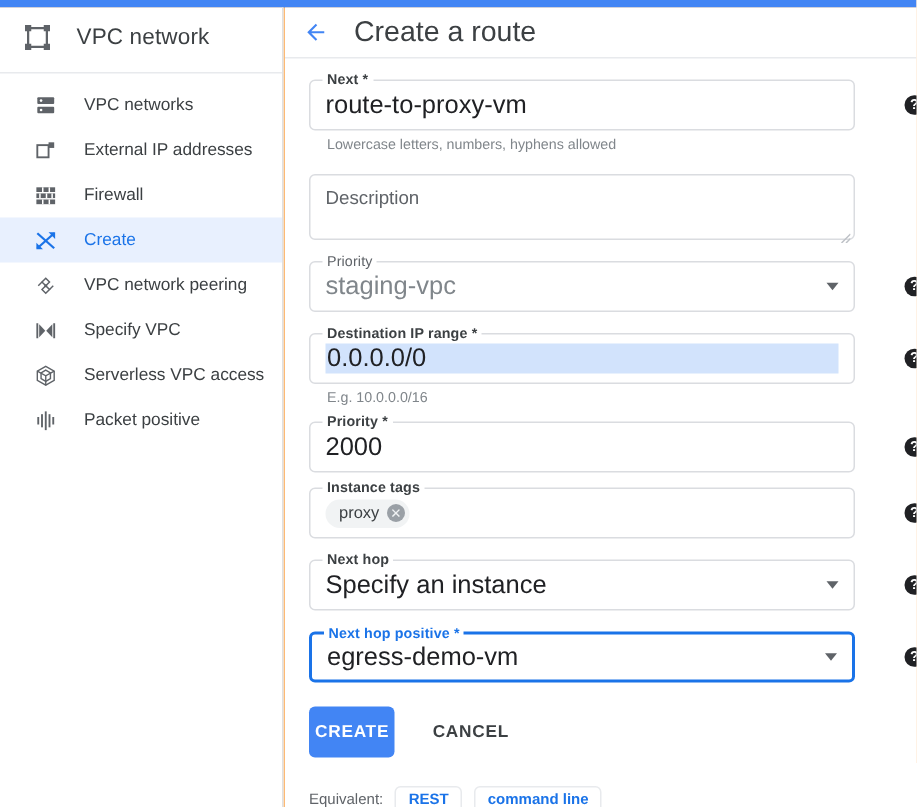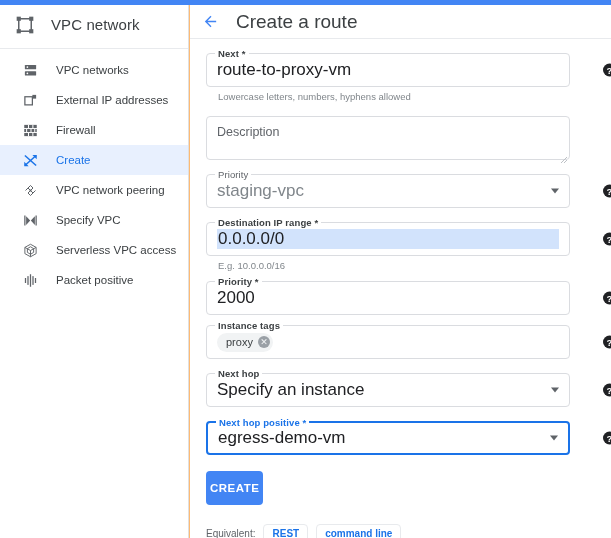--- a/index.html
+++ b/index.html
@@ -394,20 +394,21 @@
             <span class="flabel blue">Next hop positive *</span>
             <span class="fvalue">egress-demo-vm</span>
             <span class="caret"></span>
           </div>
           <span class="help">?</span>
         </div>
       </div>
 
       <div class="actions">
         <button class="btn-create">CREATE</button>
+        <button class="btn-cancel">CANCEL</button>
       </div>
 
       <div class="equiv">
         <span class="equiv-label">Equivalent:</span>
         <button class="equiv-btn">REST</button>
         <button class="equiv-btn">command line</button>
       </div>
 
     </div>
   </div>

